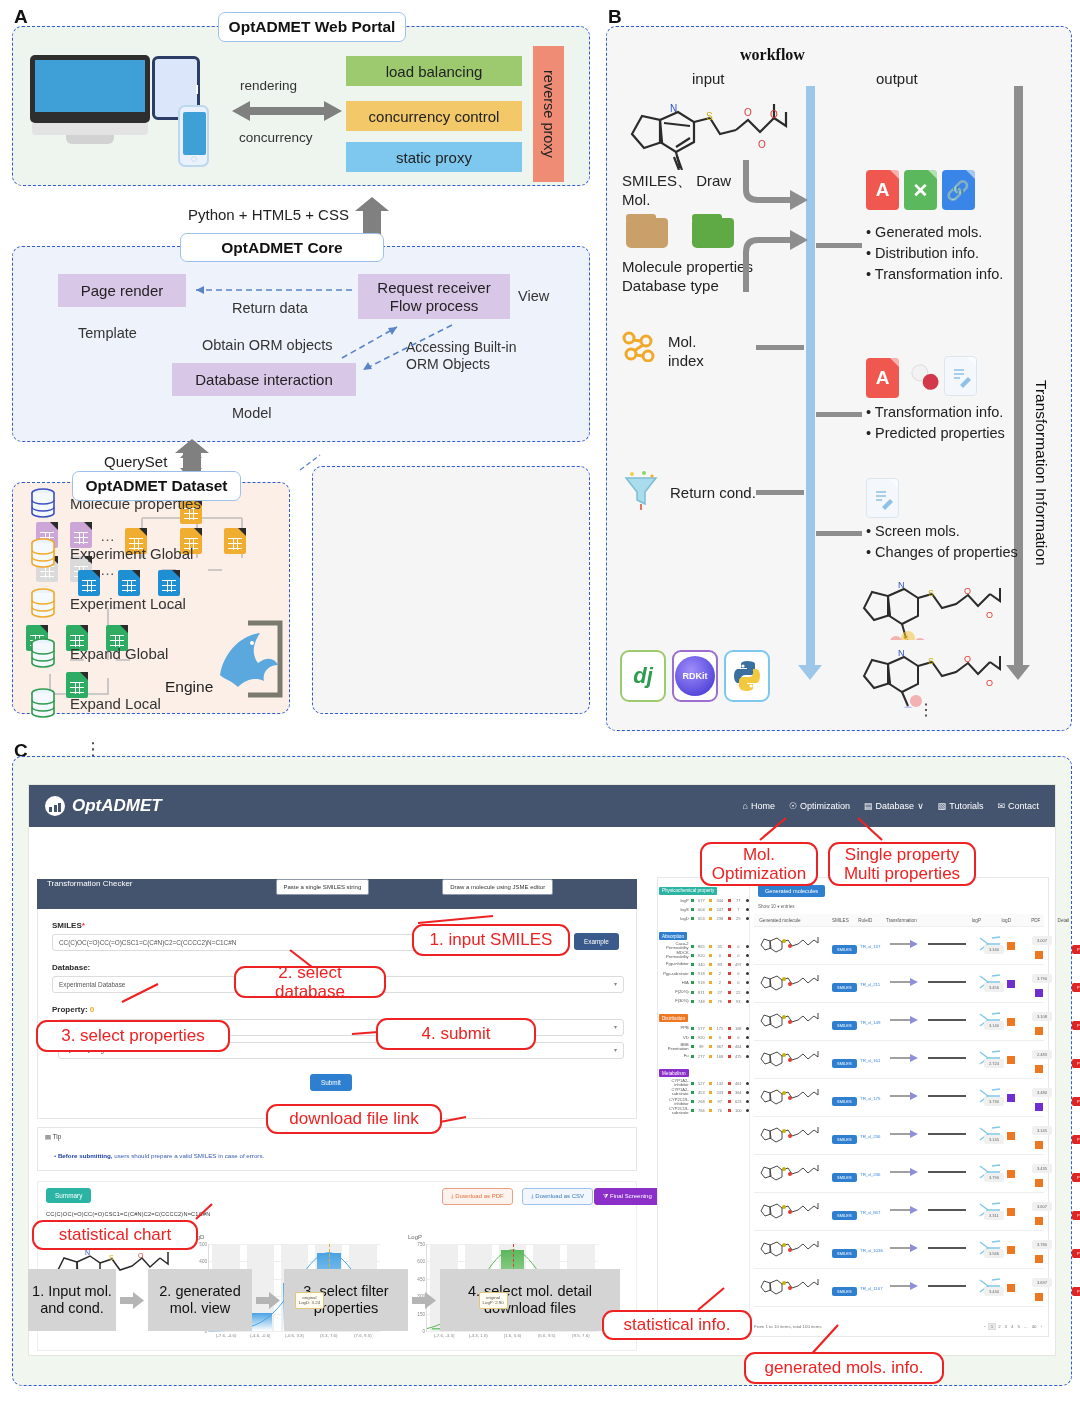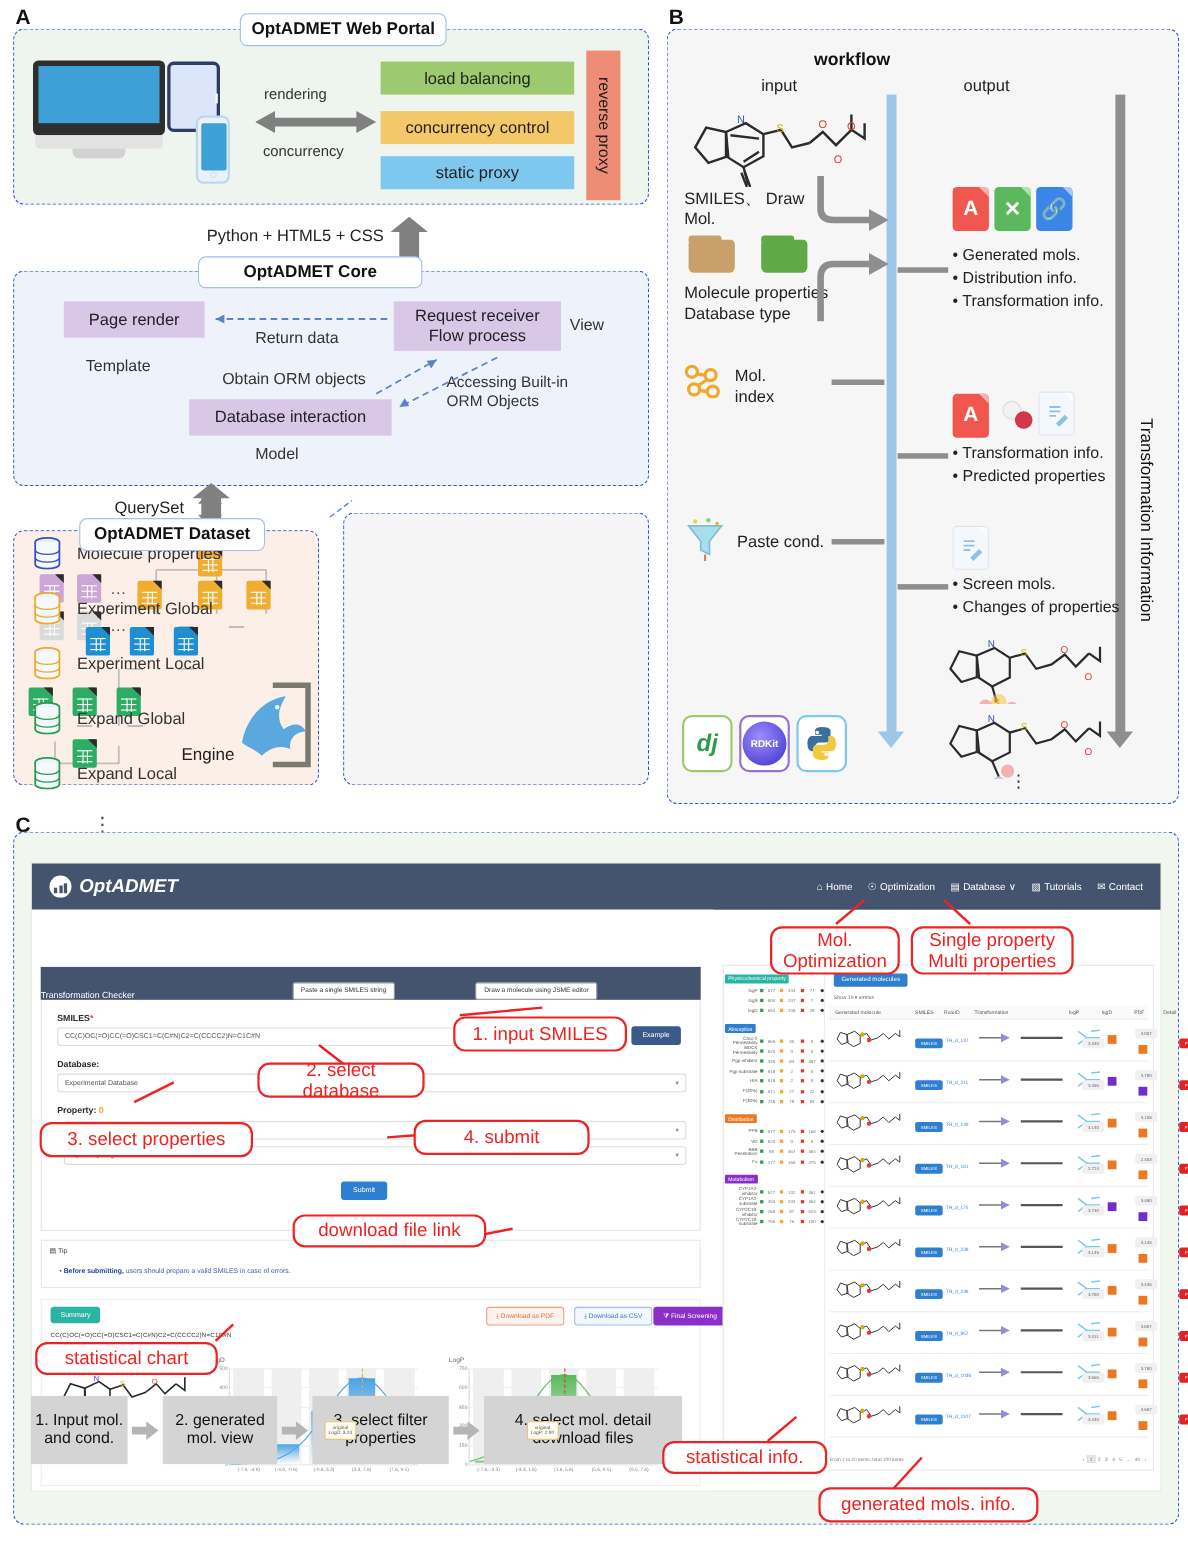--- a/index.html
+++ b/index.html
@@ -89,21 +89,21 @@
     background:
       linear-gradient(#fff,#fff) 0 0/100% 1.4px no-repeat,
       linear-gradient(#fff,#fff) 0 5px/100% 1.4px no-repeat,
       linear-gradient(#fff,#fff) 0 10px/100% 1.4px no-repeat,
       linear-gradient(#fff,#fff) 4.5px 0/1.4px 100% no-repeat,
       linear-gradient(#fff,#fff) 9px 0/1.4px 100% no-repeat; }
   #lbl-engine { position:absolute; left:165px; top:678px; font-size:15.5px; color:#222; }
 
   
   #panelB { left:606px; top:26px; width:466px; height:705px; background:#f6f6f6; }
-  #b-workflow { position:absolute; left:740px; top:46px; font-size:16px; font-weight:bold; color:#111; }
+  #b-workflow { position:absolute; left:740px; top:46px; font-size:16px; font-weight:bold; color:#111;font-family:Liberation Serif, serif; }
   #b-input  { position:absolute; left:692px; top:70px; font-size:15px; color:#222; }
   #b-output { position:absolute; left:876px; top:70px; font-size:15px; color:#222; }
   #b-bluebar { position:absolute; left:806px; top:86px; width:9px; height:580px; background:#9cc7e8; }
   #b-bluebar:after { content:""; position:absolute; left:-8px; bottom:-14px; border-left:12.5px solid transparent;
     border-right:12.5px solid transparent; border-top:15px solid #9cc7e8; }
   #b-graybar { position:absolute; left:1014px; top:86px; width:9px; height:580px; background:#8e8e8e; }
   #b-graybar:after { content:""; position:absolute; left:-8px; bottom:-14px; border-left:12.5px solid transparent;
     border-right:12.5px solid transparent; border-top:15px solid #8e8e8e; }
   #b-transinfo { position:absolute; left:1032px; top:380px; font-size:15.5px; color:#111; }
   #b-transinfo span { writing-mode:vertical-rl; }
@@ -127,21 +127,21 @@
     background:
       linear-gradient(#44546e,#44546e) 0 4px/3px 5px no-repeat,
       linear-gradient(#44546e,#44546e) 4.5px 2px/3px 7px no-repeat,
       linear-gradient(#44546e,#44546e) 9px 0/3px 9px no-repeat; }
   #c-menu { display:flex; gap:14px; }
   .c-menu-item { color:#fff; font-size:9px; display:flex; align-items:center; gap:3px; white-space:nowrap; }
 
   
   #c-left { position:absolute; left:0; top:42px; width:620px; bottom:0; background:#fff; }
   #c-cardhead { position:absolute; left:8px; top:52px; width:600px; height:30px; background:#44546e;
-    display:flex; align-items:flex-end; padding:0 0; gap:17px; }
+    display:flex; align-items:flex-start; padding:0 10px; gap:17px; }
   #c-cardhead .t { color:#fff; font-size:8px; }
   .hbtn { border:1px solid #8f9aa9; background:#fff; color:#333; font-size:6px;
      padding:4px 7px; border-radius:2px; white-space:nowrap; }
   #c-form { position:absolute; left:8px; top:82px; width:600px; height:210px; background:#fff;
     border:1px solid #e6e6e6; border-top:none; }
   .flabel { position:absolute; font-size:8px; font-weight:bold; color:#2b2b2b; }
   .finput { position:absolute; border:1px solid #dcdcdc; border-radius:3px; background:#fff;
      font-size:6.4px; color:#555; display:flex; align-items:center; padding:0 6px; height:17px; }
   .caret { position:absolute; right:6px; top:6px; font-size:6px; color:#888; }
   #btn-example { position:absolute; background:#3a5a8c; color:#fff; font-size:6.4px; border-radius:3px;
@@ -457,21 +457,21 @@
 index</div>
 <div class="connector" style="left:756px;top:345px;width:48px"></div>
 
 <svg style="position:absolute;left:620px;top:470px;width:42px;height:40px">
   <path d="M6 8 L36 8 L25 22 L25 34 L17 30 L17 22 Z" fill="#a9dced" stroke="#7fbdd4" stroke-width="1.5"></path>
   <circle cx="12" cy="4" r="2" fill="#f0d24a"></circle>
     <circle cx="24" cy="3" r="2" fill="#8fd46b"></circle>
   <circle cx="32" cy="6" r="1.6" fill="#f0a92b"></circle>
   <path d="M21 34 L21 40" stroke="#e07a5f" stroke-width="2"></path>
 </svg>
-<div class="b-text" style="left:670px;top:484px">Paste cond.</div>
+<div class="b-text" style="left:670px;top:484px">Return cond.</div>
 <div class="connector" style="left:756px;top:490px;width:48px"></div>
 
 <svg style="position:absolute;left:740px;top:156px;width:76px;height:64px">
   <path d="M6 4 L6 34 Q6 44 18 44 L52 44" stroke="#8e8e8e" stroke-width="6" fill="none"></path>
   <path d="M50 34 L68 44 L50 54 Z" fill="#8e8e8e"></path>
 </svg>
 <svg style="position:absolute;left:740px;top:212px;width:76px;height:86px">
   <path d="M6 80 L6 40 Q6 28 18 28 L52 28" stroke="#8e8e8e" stroke-width="6" fill="none"></path>
   <path d="M50 18 L68 28 L50 38 Z" fill="#8e8e8e"></path>
 </svg>

